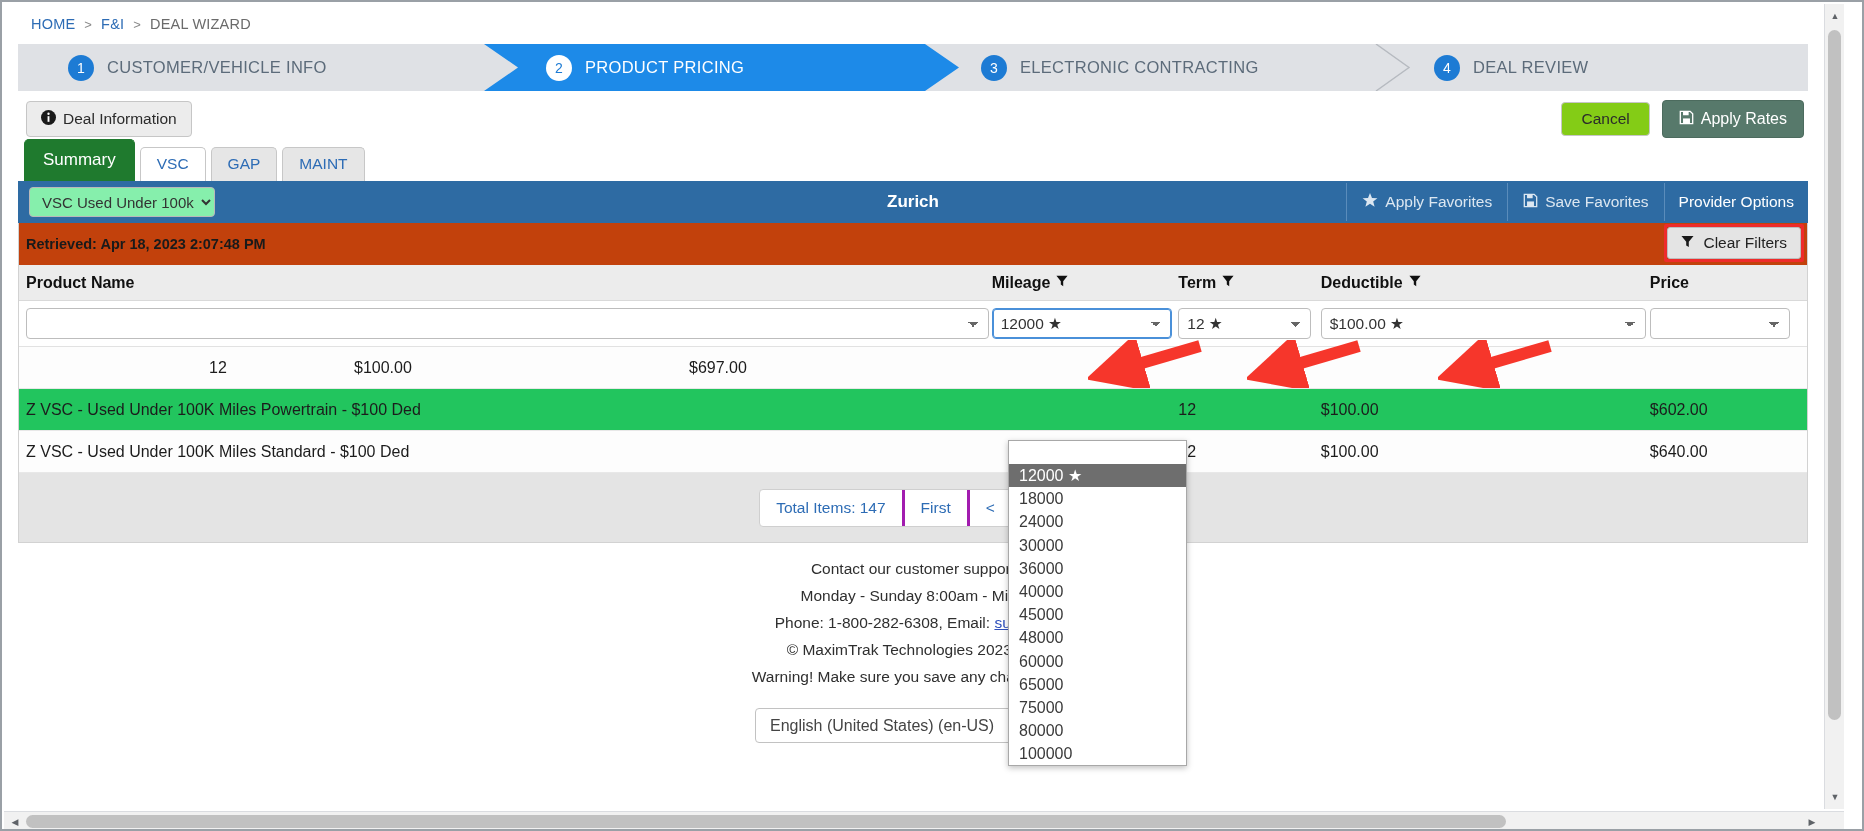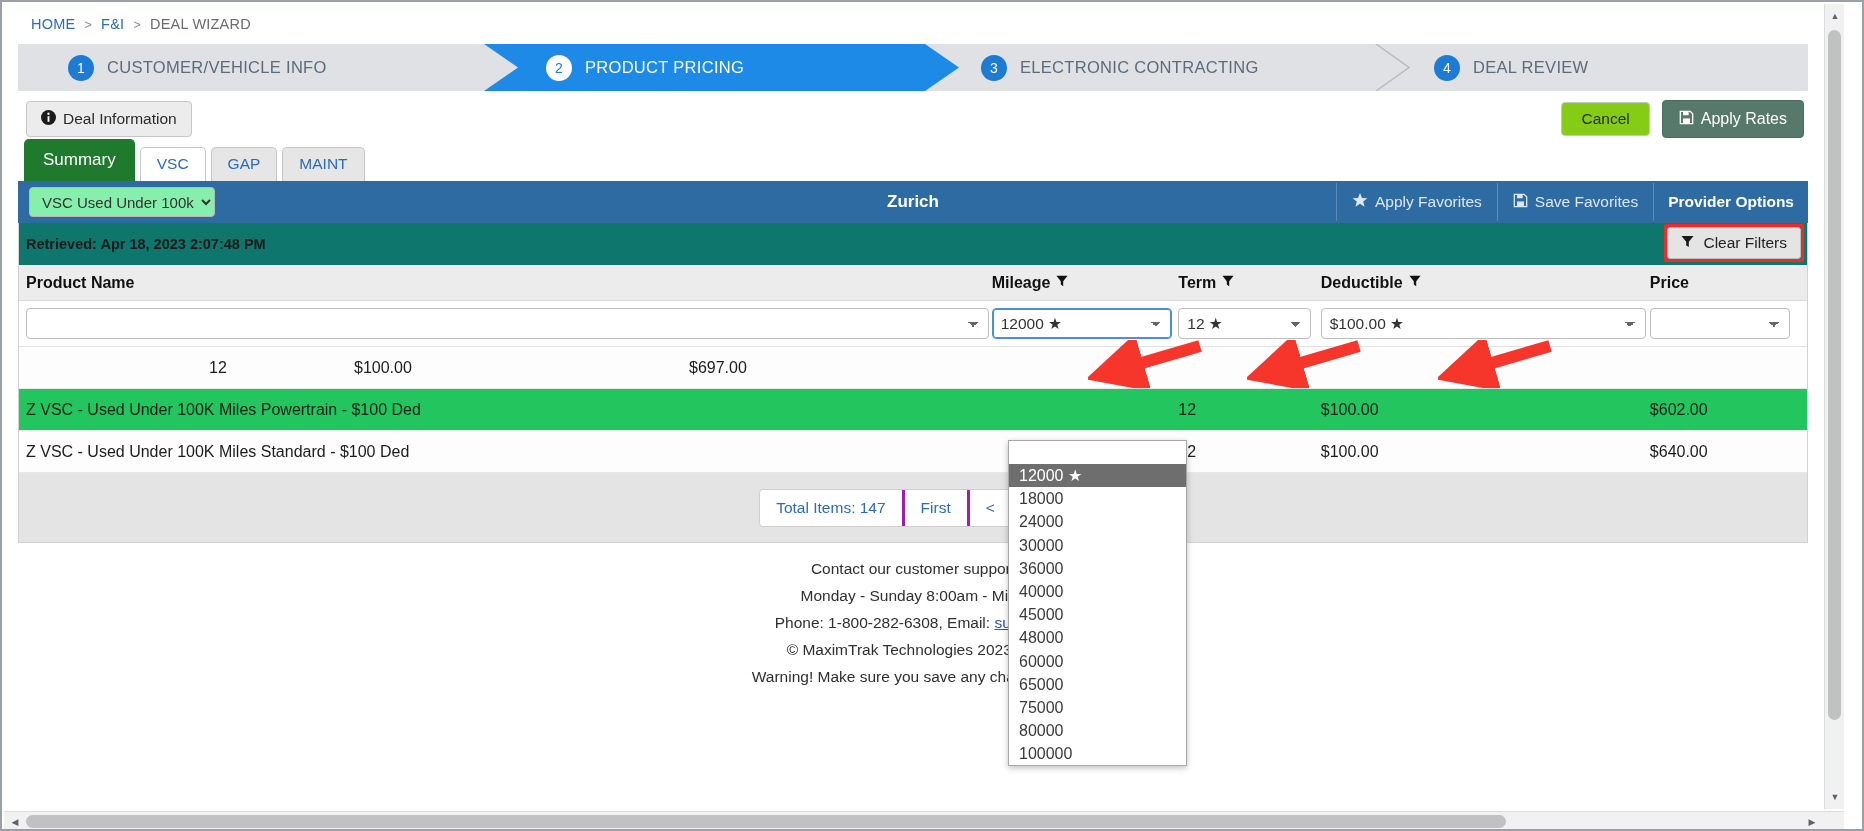--- a/index.html
+++ b/index.html
@@ -266,26 +266,26 @@
   .pact {
     display: flex;
     align-items: center;
     gap: 7px;
     padding: 0 15px;
     color: #dce7f1;
     font-size: 15.5px;
     border-left: 1px solid #5a8cbb;
     cursor: pointer;
   }
-  .pact.strong { color: #fff; font-weight: bold; padding: 0 14px; }
+  .pact.strong { color: #fff; font-weight: normal; padding: 0 14px; }
 
   
   .retrieved-bar {
     margin: 0 14px;
-    background: #0f766e;
+    background: #c2410c;
     height: 42px;
     position: relative;
     display: flex;
     align-items: center;
     padding-left: 7px;
     border-left: 1px solid #d2d2d2;
     border-right: 1px solid #d2d2d2;
   }
   .retrieved-text {
     font-size: 14.5px;
@@ -723,20 +723,25 @@
     </div>
 
     <div class="footer">
       <div>Contact our customer support</div>
       <div>Monday - Sunday 8:00am - Midn</div>
       <div>
         <span>Phone: 1-800-282-6308, Email: </span><a href="#">support(</a>
       </div>
       <div>© MaximTrak Technologies 2023 Rig</div>
       <div>Warning! Make sure you save any changes bef</div>
+      <div class="lang-wrap">
+        <select class="lang-select">
+          <option>English (United States) (en-US)</option>
+        </select>
+      </div>
     </div>
 
     <div class="dropdown">
       <div class="opt blank"></div>
       <div class="opt sel">12000 ★</div>
       <div class="opt">18000</div>
       <div class="opt">24000</div>
       <div class="opt">30000</div>
       <div class="opt">36000</div>
       <div class="opt">40000</div>

